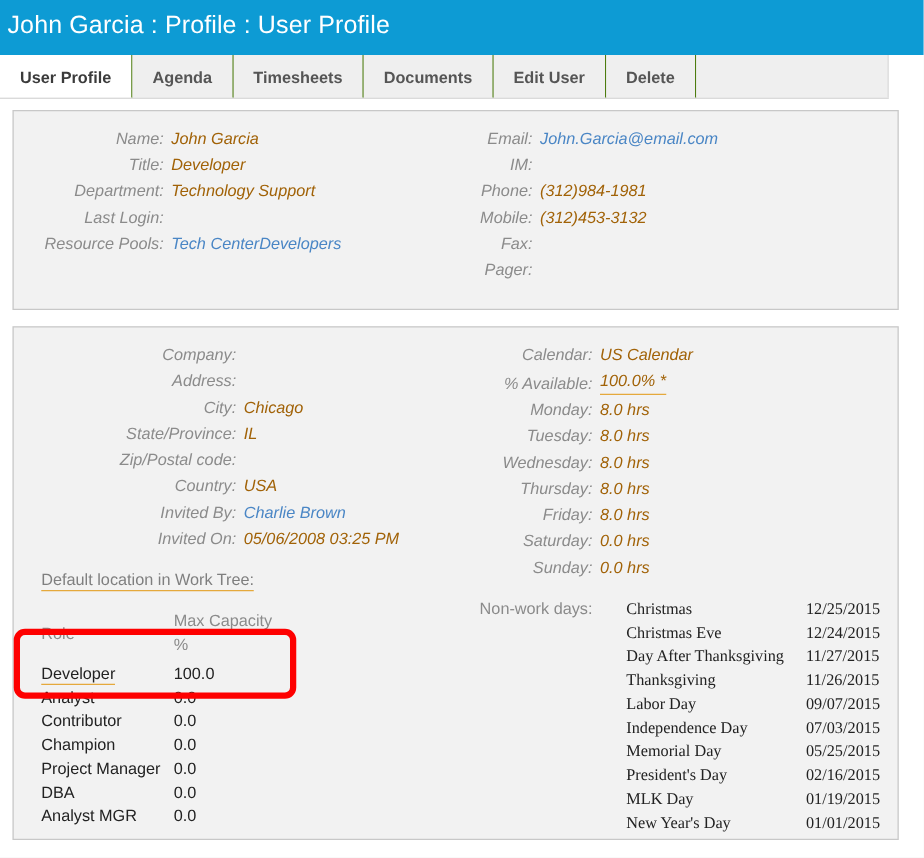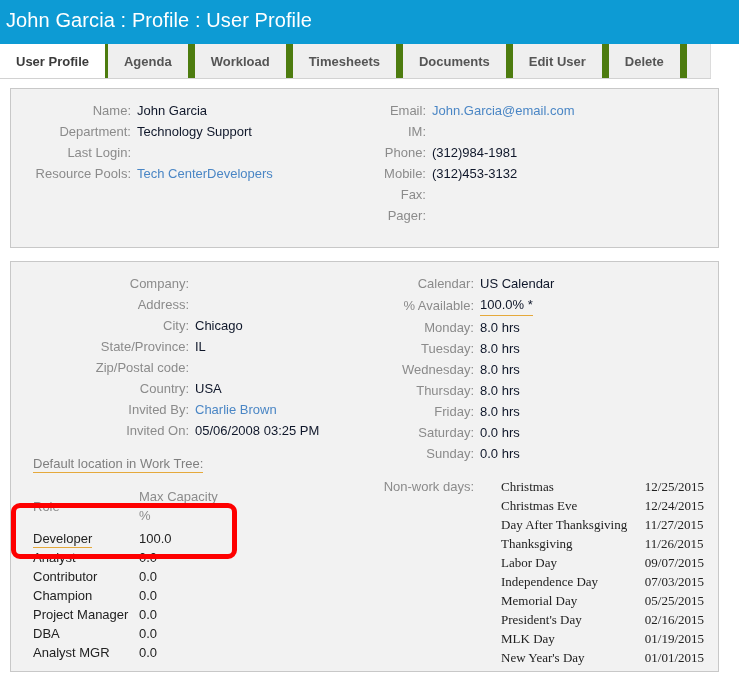--- a/index.html
+++ b/index.html
@@ -39,29 +39,29 @@
     align-items:stretch;
     box-sizing:border-box;
   }
   .tab{
     display:flex;align-items:center;justify-content:center;
     padding:0 16px;
     font-size:13px;
     font-weight:bold;
     color:#555555;
     background:#efefef;
-    border-right:7px solid #4d7c0f;
+    border-right:1px solid #4d7c0f;
     box-sizing:border-box;
     white-space:nowrap;
     cursor:pointer;
   }
   .tab.active{
     background:#ffffff;
     color:#3b3b3b;
-    border-right:3px solid #4d7c0f;
+    border-right:1px solid #4d7c0f;
   }
   .tab-filler{
     flex:1;
     background:#efefef;
     border-right:1px solid #dcdcdc;
   }
 
   
   .panel{
     position:absolute;
@@ -73,34 +73,35 @@
   }
   #panel-contact{ top:88px; height:160px; }
   #panel-details{ top:261px; height:411px; }
 
   .cols{display:flex;}
   .col-left{width:355px;}
   .col-right{flex:1;}
 
   .frow{
     display:flex;
-    align-items:center;
+    align-items:flex-end;
     margin-bottom:2px;
     line-height:19px;
+    font-style:italic;
   }
   .flabel{
     text-align:right;
     color:#8b8b8b;
     font-size:13px;
     padding-right:6px;
     white-space:nowrap;
     flex:0 0 auto;
   }
   .fvalue{
-    color:#0f172a;
+    color:#a16207;
     font-size:13px;
     white-space:nowrap;
   }
   .fvalue.link, a.link{
     color:#4a86c5;
     text-decoration:none;
     cursor:pointer;
   }
   .fvalue.dotted{
     border-bottom:1px solid #e5a93c;
@@ -204,23 +205,20 @@
 </div>
 
 <div class="tabbar" id="tabbar">
   <div class="tab active">
       <span>User Profile</span>
     </div>
     <div class="tab">
       <span>Agenda</span>
     </div>
     <div class="tab">
-      <span>Workload</span>
-    </div>
-    <div class="tab">
       <span>Timesheets</span>
     </div>
     <div class="tab">
       <span>Documents</span>
     </div>
     <div class="tab">
       <span>Edit User</span>
     </div>
     <div class="tab">
       <span>Delete</span>
@@ -228,20 +226,24 @@
     <div class="tab-filler"></div>
 </div>
 
 <div class="panel" id="panel-contact">
   <div class="cols">
     <div class="col-left pad-left">
       <div id="contact-left">
           <div class="frow">
             <div class="flabel">Name:</div>
             <div class="fvalue">John Garcia</div>
+          </div>
+          <div class="frow">
+            <div class="flabel">Title:</div>
+            <div class="fvalue">Developer</div>
           </div>
           <div class="frow">
             <div class="flabel">Department:</div>
             <div class="fvalue">Technology Support</div>
           </div>
           <div class="frow">
             <div class="flabel">Last Login:</div>
             <div class="fvalue"></div>
           </div>
         </div>

